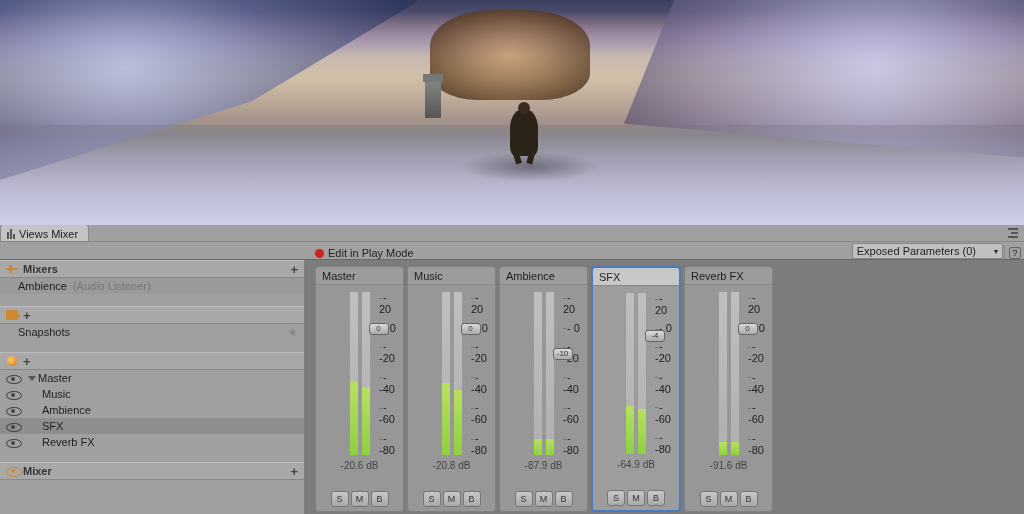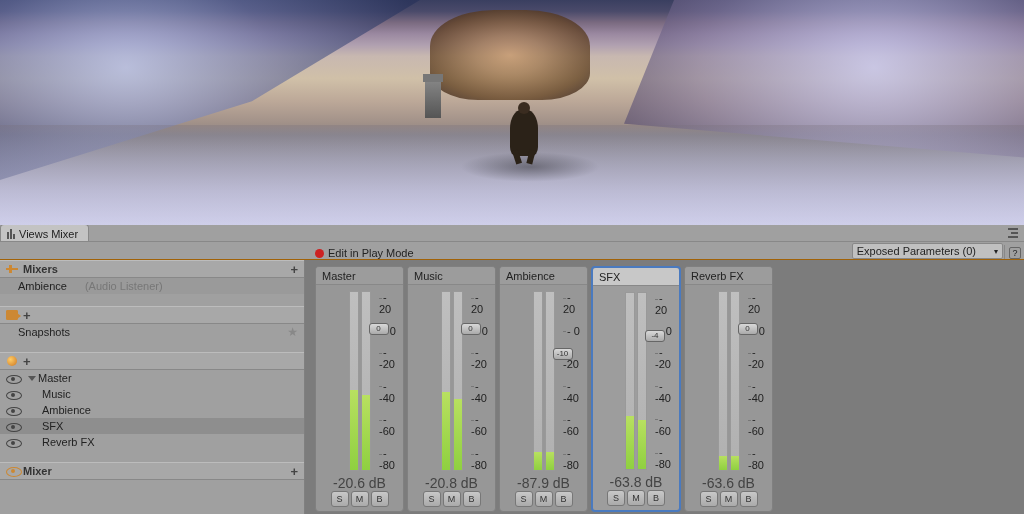--- a/index.html
+++ b/index.html
@@ -48,21 +48,21 @@
   .row { height:16px; display:flex; align-items:center; padding-left:6px; }
   .row.sel{background:#9a9a9a;}
   .row.sel-sfx{background:#8e8e8e;}
   .row .indent{display:inline-block;}
   .row .eye{width:16px;height:12px;position:relative;}
   .row .eye::before{content:"";position:absolute;left:0;top:3px;width:14px;height:7px;border:1px solid #444;border-radius:60%;}
   .row .eye::after{content:"";position:absolute;left:5px;top:5px;width:4px;height:4px;background:#444;border-radius:50%;}
   .row .tri{width:0;height:0;border-top:4px solid transparent;border-bottom:4px solid transparent;border-left:4px solid #555;margin-right:2px;}
   .row .tri.open{border-left:4px solid transparent;border-right:4px solid transparent;border-top:5px solid #555;border-bottom:none;}
   .row .star{margin-left:auto;margin-right:6px;color:#888;font-size:12px;}
-  .row .paren{color:#777;margin-left:18px;}
+  .row .paren{color:#777;margin-left:6px;}
   .ic-slider{width:12px;height:10px;position:relative;}
   .ic-slider::before{content:"";position:absolute;left:0;top:4px;width:12px;height:2px;background:#cc8833;}
   .ic-slider::after{content:"";position:absolute;left:3px;top:1px;width:3px;height:8px;background:#cc8833;}
   .ic-cam{width:12px;height:10px;border:1px solid #cc8833;position:relative;border-radius:1px;background:#cc8833;}
   .ic-cam::after{content:"";position:absolute;right:-4px;top:2px;width:0;height:0;border-top:3px solid transparent;border-bottom:3px solid transparent;border-left:4px solid #cc8833;}
   .ic-grp{width:10px;height:10px;border-radius:50%;background:radial-gradient(circle at 35% 35%, #ffcc66, #cc7722);}
   .ic-eye{width:14px;height:10px;position:relative;}
   .ic-eye::before{content:"";position:absolute;left:0;top:1px;width:14px;height:8px;border:1px solid #cc8833;border-radius:60%;}
   .ic-eye::after{content:"";position:absolute;left:5px;top:3px;width:4px;height:4px;background:#cc8833;border-radius:50%;}
 
@@ -72,21 +72,21 @@
   .strip.selected{border:2px solid #4a7abf; background:#9d9d9d; width:90px;}
   .strip-title{height:18px;border-bottom:1px solid #888;border-top-left-radius:3px;border-top-right-radius:3px;background:#9c9c9c;display:flex;align-items:center;padding-left:6px;font-weight:normal;color:#222;}
   .strip.selected .strip-title{background:#c8c8c8;}
   .strip-body{flex:1;display:flex;flex-direction:column;align-items:center;padding:6px 4px 4px;}
   .meter-wrap{flex:1;width:100%;display:flex;gap:2px;justify-content:center;position:relative;}
   .meter-col{width:10px;background:linear-gradient(to bottom,#bfbfbf,#b0b0b0);border:1px solid #999;position:relative;overflow:hidden;}
   .meter-fill{position:absolute;bottom:0;left:0;right:0;background:linear-gradient(to top,#8fd040,#b8e060);}
   .fader-knob{position:absolute;width:20px;height:12px;left:50%;transform:translateX(9px);background:linear-gradient(#d8d8d8,#aaa);border:1px solid #666;border-radius:3px;display:flex;align-items:center;justify-content:center;font-size:8px;color:#333;}
   .scale{position:absolute;top:0;bottom:0;right:0;width:22px;display:flex;flex-direction:column;justify-content:space-between;font-size:8px;color:#666;text-align:left;padding:0 0 0 2px;}
   .scale div::before{content:"";display:inline-block;width:3px;height:1px;background:#777;margin-right:1px;vertical-align:middle;}
-  .db-label{font-size:14px;color:#444;margin:4px 0 0;}
+  .db-label{font-size:10px;color:#444;margin:4px 0 20px;}
   .smb{display:flex;gap:2px;}
   .smb button{width:18px;height:16px;background:linear-gradient(#c8c8c8,#aaa);border:1px solid #777;border-radius:3px;font-size:9px;color:#333;display:flex;align-items:center;justify-content:center;cursor:pointer;}
 </style>
 </head>
 <body>
 
 <div class="root">
 
   <div class="game-view">
     <div class="tunnel"></div>
@@ -308,21 +308,21 @@
               <div class="scale">
                 <div>- 20</div>
                 <div>- 0</div>
                 <div>- -20</div>
                 <div>- -40</div>
                 <div>- -60</div>
                 <div>- -80</div>
               </div>
               <div class="fader-knob" style="top: 37.92px;">-4</div>
             </div>
-            <div class="db-label">-63.8 dB</div>
+            <div class="db-label">-64.9 dB</div>
             <div class="smb">
               <button>S</button>
               <button>M</button>
               <button>B</button>
             </div>
           </div>
         </div>
         <div class="strip">
           <div class="strip-title">Reverb FX</div>
           <div class="strip-body">
@@ -336,21 +336,21 @@
               <div class="scale">
                 <div>- 20</div>
                 <div>- 0</div>
                 <div>- -20</div>
                 <div>- -40</div>
                 <div>- -60</div>
                 <div>- -80</div>
               </div>
               <div class="fader-knob" style="top: 31.6px;">0</div>
             </div>
-            <div class="db-label">-63.6 dB</div>
+            <div class="db-label">-91.6 dB</div>
             <div class="smb">
               <button>S</button>
               <button>M</button>
               <button>B</button>
             </div>
           </div>
         </div>
       </div>
 
   </div>

